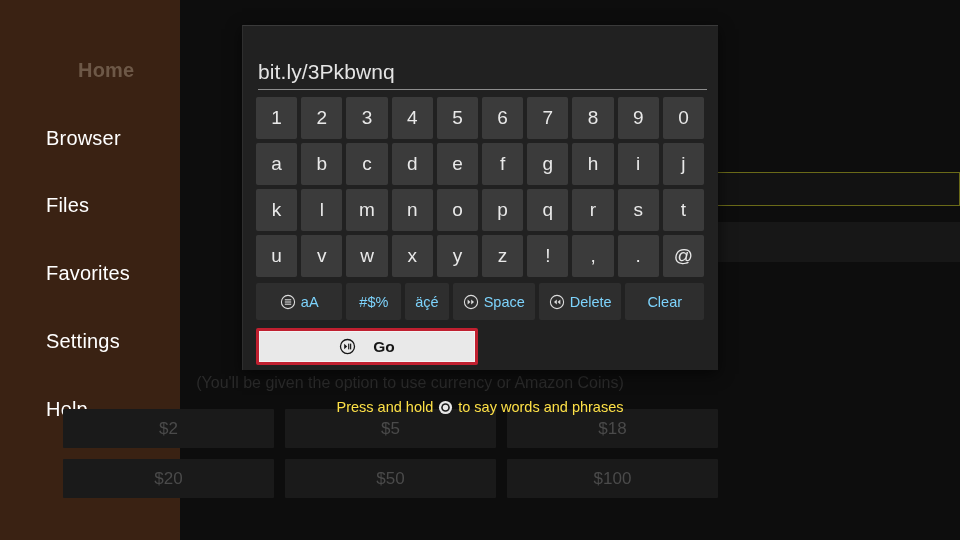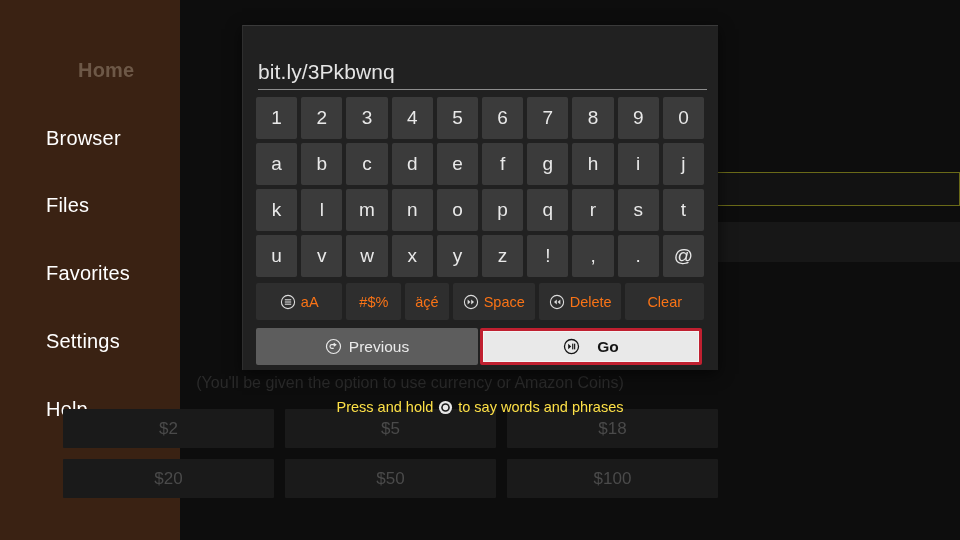--- a/index.html
+++ b/index.html
@@ -135,21 +135,21 @@
   #kb-func-row {
     position: absolute;
     left: 256px; top: 283px;
     width: 448px;
     display: flex;
     gap: 4px;
   }
   .kb-fn {
     height: 37px;
     background: #2e2e2e;
-    color: #f97316;
+    color: #7dd3fc;
     font-size: 14.5px;
     display: flex;
     align-items: center;
     justify-content: center;
     gap: 5px;
     border-radius: 2px;
   }
   .fn-aA   { width: 88px; }
   .fn-sym  { width: 56px; }
   .fn-acc  { width: 44px; }
@@ -346,30 +346,20 @@
           <polygon points="11.4,5.4 8.6,8 11.4,10.6" fill="#dcdcdc"></polygon>
         </svg>
       </span>
       <span>Delete</span>
     </div>
 
     <div class="kb-fn fn-clear">Clear</div>
   </div>
 
   <div id="kb-btn-row">
-    <div id="btn-previous">
-      <span class="ico">
-        <svg width="17" height="17" viewBox="0 0 16 16">
-          <circle cx="8" cy="8" r="6.6" fill="none" stroke="#eaeaea" stroke-width="1.1"></circle>
-          <path d="M10.6 6.3 H6.4 a1.7 1.7 0 0 0 0 3.4 H8.2" fill="none" stroke="#eaeaea" stroke-width="1.1"></path>
-          <polyline points="8.2,4.9 9.9,6.3 8.2,7.7" fill="none" stroke="#eaeaea" stroke-width="1.1"></polyline>
-        </svg>
-      </span>
-      <span>Previous</span>
-    </div>
     <div id="btn-go">
       <span class="ico">
         <svg width="17" height="17" viewBox="0 0 16 16">
           <circle cx="8" cy="8" r="6.6" fill="none" stroke="#151515" stroke-width="1.2"></circle>
           <polygon points="4.9,5.3 7.7,8 4.9,10.7" fill="#151515"></polygon>
           <rect x="8.6" y="5.3" width="1.1" height="5.4" fill="#151515"></rect>
           <rect x="10.4" y="5.3" width="1.1" height="5.4" fill="#151515"></rect>
         </svg>
       </span>
       <span>Go</span>

